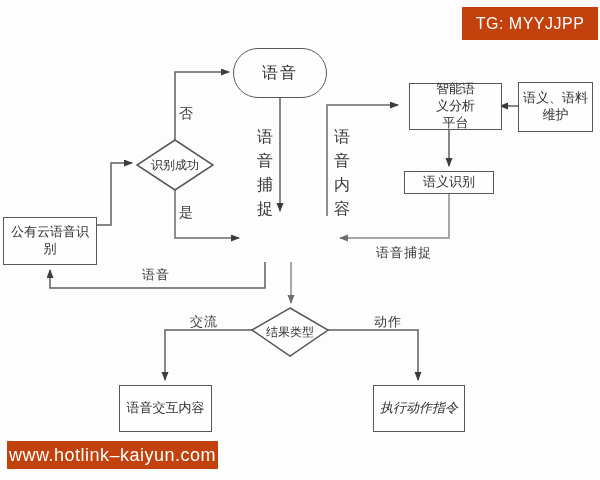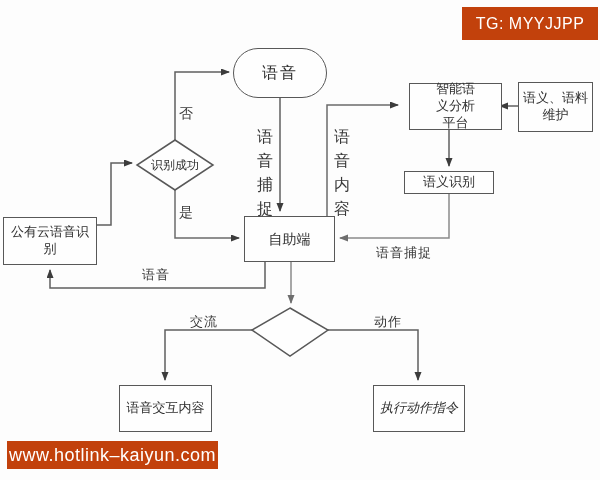--- a/index.html
+++ b/index.html
@@ -68,28 +68,28 @@
   <div class="node ellipse" style="left:233px;top:48px;width:94px;height:50px;">语音</div>
 
   <div class="node" style="left:409px;top:83px;width:93px;height:47px;padding:0 20px;">智能语义分析平台</div>
 
   <div class="node" style="left:518px;top:82px;width:75px;height:50px;padding:12px 4px;">语义、语料维护</div>
 
   <div class="node" style="left:404px;top:171px;width:90px;height:23px;">语义识别</div>
 
   <div class="node" style="left:3px;top:217px;width:94px;height:48px;padding:0 7px;">公有云语音识别</div>
 
-  <div class="node" style="left:244px;top:216px;width:91px;height:46px;font-size:14px;">自助端</div>
 
   <div class="node" style="left:119px;top:385px;width:93px;height:47px;">语音交互内容</div>
 
   <div class="node" style="left:373px;top:385px;width:92px;height:47px;font-style:italic;">执行动作指令</div>
 
   <div class="diamond-label" style="left:137px;top:140px;width:76px;height:50px;">识别成功</div>
 
+  <div class="diamond-label" style="left:252px;top:308px;width:76px;height:48px;">结果类型</div>
 
   <div class="edge-label" style="left:179px;top:105px;font-size:14px;">否</div>
 
   <div class="edge-label" style="left:179px;top:204px;font-size:14px;">是</div>
 
   <div class="edge-label vertical" style="left:257px;top:125px;">语音捕捉</div>
 
   <div class="edge-label vertical" style="left:334px;top:125px;text-align:center;">语音内容</div>
 
   <div class="edge-label" style="left:376px;top:244px;">语音捕捉</div>

